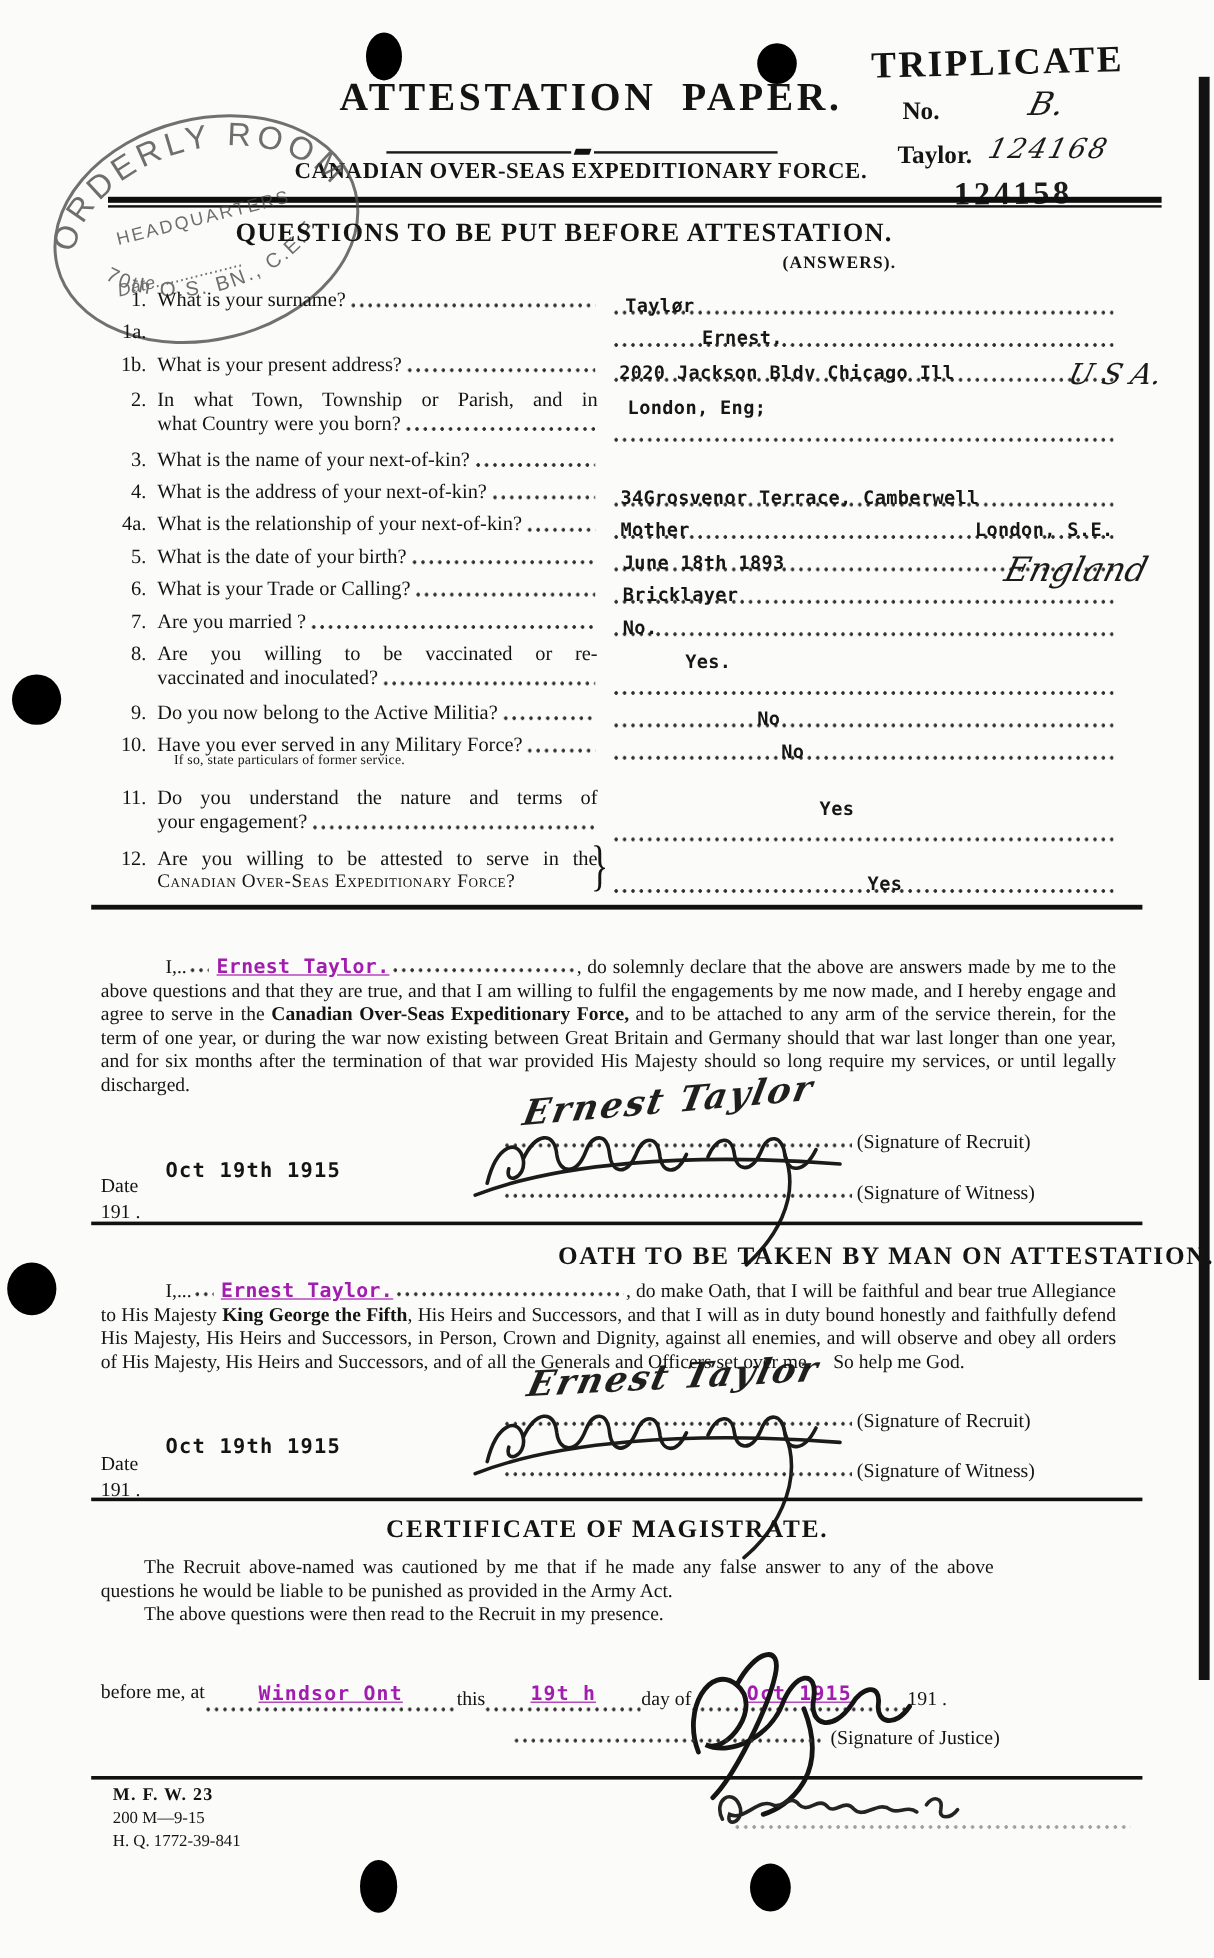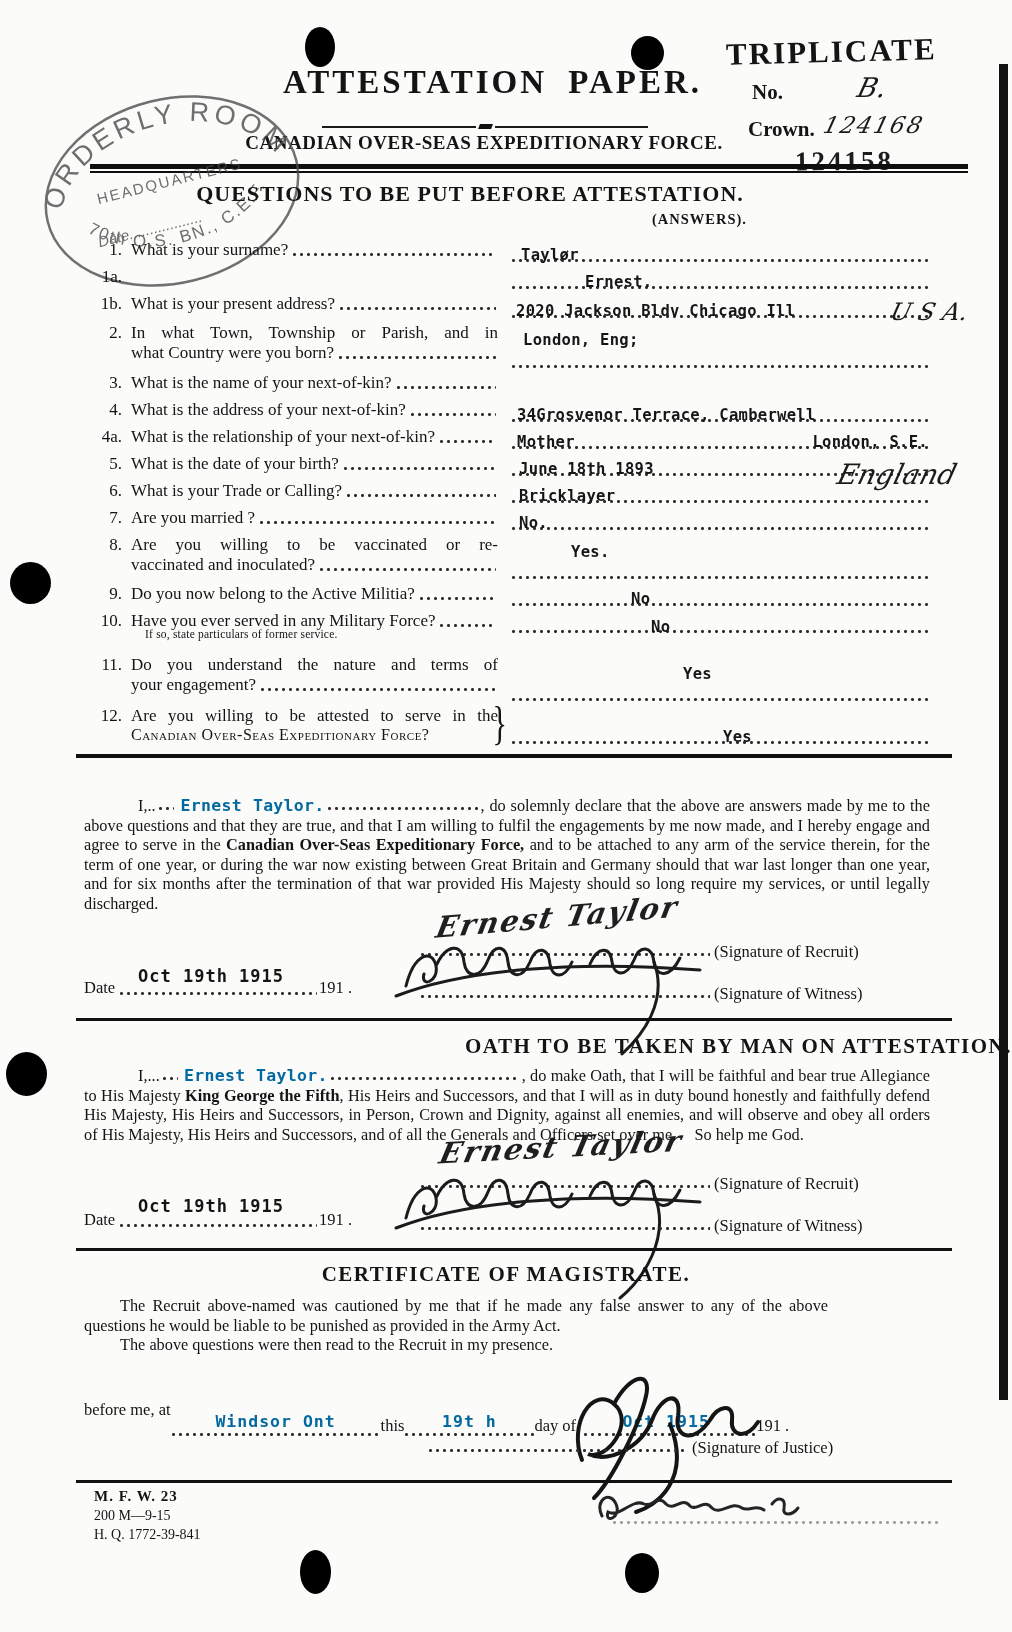--- a/index.html
+++ b/index.html
@@ -22,21 +22,21 @@
   .divider .bar{flex:1;height:2px;background:#1a1a1a;}
   .divider .dia{width:13px;height:5px;background:#111;margin:0 3px;transform:skewX(-20deg);}
   .subtitle{top:132px;left:0;width:968px;text-align:center;font-size:19px;font-weight:bold;letter-spacing:0.5px;}
   .header-rule{top:164px;left:90px;width:878px;height:2px;border-top:5px solid #0e0e0e;border-bottom:2px solid #0e0e0e;}
   .q-heading{top:181px;left:0;width:940px;text-align:center;font-size:22px;font-weight:bold;letter-spacing:1px;}
   .answers-label{top:211px;left:652px;font-size:14.5px;font-weight:bold;letter-spacing:1px;}
   .stamp-svg{top:84px;left:26px;opacity:.78;}
   .scan-bar{top:64px;left:999px;width:9px;height:1336px;background:#121212;}
   
   .hand{font-family:"DejaVu Serif",serif;font-style:italic;display:inline-block;transform:skewX(-14deg);color:#1b1b1b;}
-  .typed{font-family:"DejaVu Sans Mono",monospace;font-weight:bold;letter-spacing:0.3px;color:#0369a1;}
+  .typed{font-family:"DejaVu Sans Mono",monospace;font-weight:bold;letter-spacing:0.3px;color:#a21caf;text-decoration:underline;}
   
   .questions{top:240px;left:86px;width:844px;}
   .qrow{display:flex;position:relative;}
   .qcell{width:412px;display:flex;flex-shrink:0;}
   .qnum{width:36px;text-align:right;padding-right:9px;font-size:17px;flex-shrink:0;}
   .qbody{flex:1;font-size:17px;position:relative;}
   .qline{display:flex;align-items:baseline;}
   .qt{white-space:nowrap;}
   .l1{text-align:justify;text-align-last:justify;white-space:nowrap;}
   .leader{flex:1;height:5px;margin:0 2px 3px 4px;align-self:flex-end;min-width:14px;}
@@ -49,21 +49,21 @@
          font-size:15.5px;letter-spacing:0.3px;white-space:nowrap;color:#161616;}
   
   .rule{position:absolute;left:76px;width:876px;background:#111;}
   .sec-title{position:absolute;left:0;width:1012px;text-align:center;font-size:21px;font-weight:bold;letter-spacing:1.5px;}
   .para{position:absolute;left:84px;right:82px;font-size:16.3px;line-height:19.6px;text-align:justify;text-indent:54px;}
   .idots{display:inline-block;height:5px;margin:0 2px;}
   .siglabel{position:absolute;font-size:16.5px;white-space:nowrap;}
   .sigdots{position:absolute;height:5px;}
   .script{position:absolute;font-family:"DejaVu Serif",serif;font-style:italic;font-weight:bold;
           font-size:29px;letter-spacing:2px;transform:rotate(-5deg) skewX(-16deg);white-space:nowrap;opacity:.95;}
-  .dateline{position:absolute;display:flex;align-items:baseline;font-size:16.5px;}
+  .dateline{position:absolute;display:flex;align-items:baseline;font-size:16.5px;flex-direction:column;}
   .dateline .leader{margin-bottom:2px;}
   .typed-date{position:absolute;font-family:"DejaVu Sans Mono",monospace;font-weight:bold;font-size:17px;letter-spacing:1px;white-space:nowrap;}
   .sigsvg{position:absolute;overflow:visible;}
   
   .cpara{margin:0;font-size:16.3px;line-height:19.6px;text-align:justify;text-indent:36px;}
   .before-row{position:absolute;display:flex;align-items:flex-end;font-size:16.5px;}
   .fillseg{display:flex;flex-direction:column;justify-content:flex-end;text-align:center;}
   .fillseg .typed{font-size:16.5px;letter-spacing:1px;margin-bottom:1px;}
   .fillseg .dots{height:5px;}
   .footer{position:absolute;top:1487px;left:94px;line-height:19px;}
@@ -86,21 +86,21 @@
 
   <div class="abs triplicate">TRIPLICATE</div>
   <div class="abs main-title">ATTESTATION PAPER.</div>
   <div class="abs no-label">No.</div>
   <div class="abs no-value"><span class="hand">B.</span></div>
   <div class="abs divider">
     <span class="bar"></span>
       <span class="dia"></span>
       <span class="bar"></span>
   </div>
-  <div class="abs folio-label">Crown.</div>
+  <div class="abs folio-label">Taylor.</div>
   <div class="abs folio-value"><span class="hand">124168</span></div>
   <div class="abs subtitle">CANADIAN OVER-SEAS EXPEDITIONARY FORCE.</div>
   <div class="abs serial-stamp">124158</div>
   <div class="abs header-rule"></div>
 
   <svg class="abs stamp-svg" width="292" height="214" viewBox="0 0 292 214">
     <g transform="rotate(-14 146 107)" fill="#474747" font-family="Liberation Sans, sans-serif">
       <ellipse cx="146" cy="107" rx="128" ry="92" fill="none" stroke="#4a4a4a" stroke-width="2.5"></ellipse>
       <path id="arcTop" d="M 30 122 A 116 82 0 0 1 262 122" fill="none"></path>
       <path id="arcBot" d="M 38 104 A 112 78 0 0 0 254 100" fill="none"></path>
@@ -412,21 +412,21 @@
   </div>
 
   <div class="abs" style="top:1248px;left:0;width:908px;height:230px;">
     <div class="rule" style="top:0;height:3px;"></div>
     <div class="sec-title" style="top:14px;">CERTIFICATE OF MAGISTRATE.</div>
     <div class="abs" style="top:48px;left:84px;right:80px;">
       <p class="cpara">The Recruit above-named was cautioned by me that if he made any false answer to any of the above questions he would be liable to be punished as provided in the Army Act.</p>
       <p class="cpara">The above questions were then read to the Recruit in my presence.</p>
     </div>
     <div class="before-row" style="top:152px;left:84px;width:760px;">
-      <span style="margin-bottom:17px">before me, at</span>
+      <span style="margin-bottom:7px">before me, at</span>
       <div class="fillseg" style="width:210px">
         <span class="typed">Windsor Ont</span>
         <div class="dots dotsbg"></div>
       </div>
       <span style="margin-bottom:1px">this</span>
       <div class="fillseg" style="width:130px">
         <span class="typed">19t h</span>
         <div class="dots dotsbg"></div>
       </div>
       <span style="margin-bottom:1px">day of</span>

